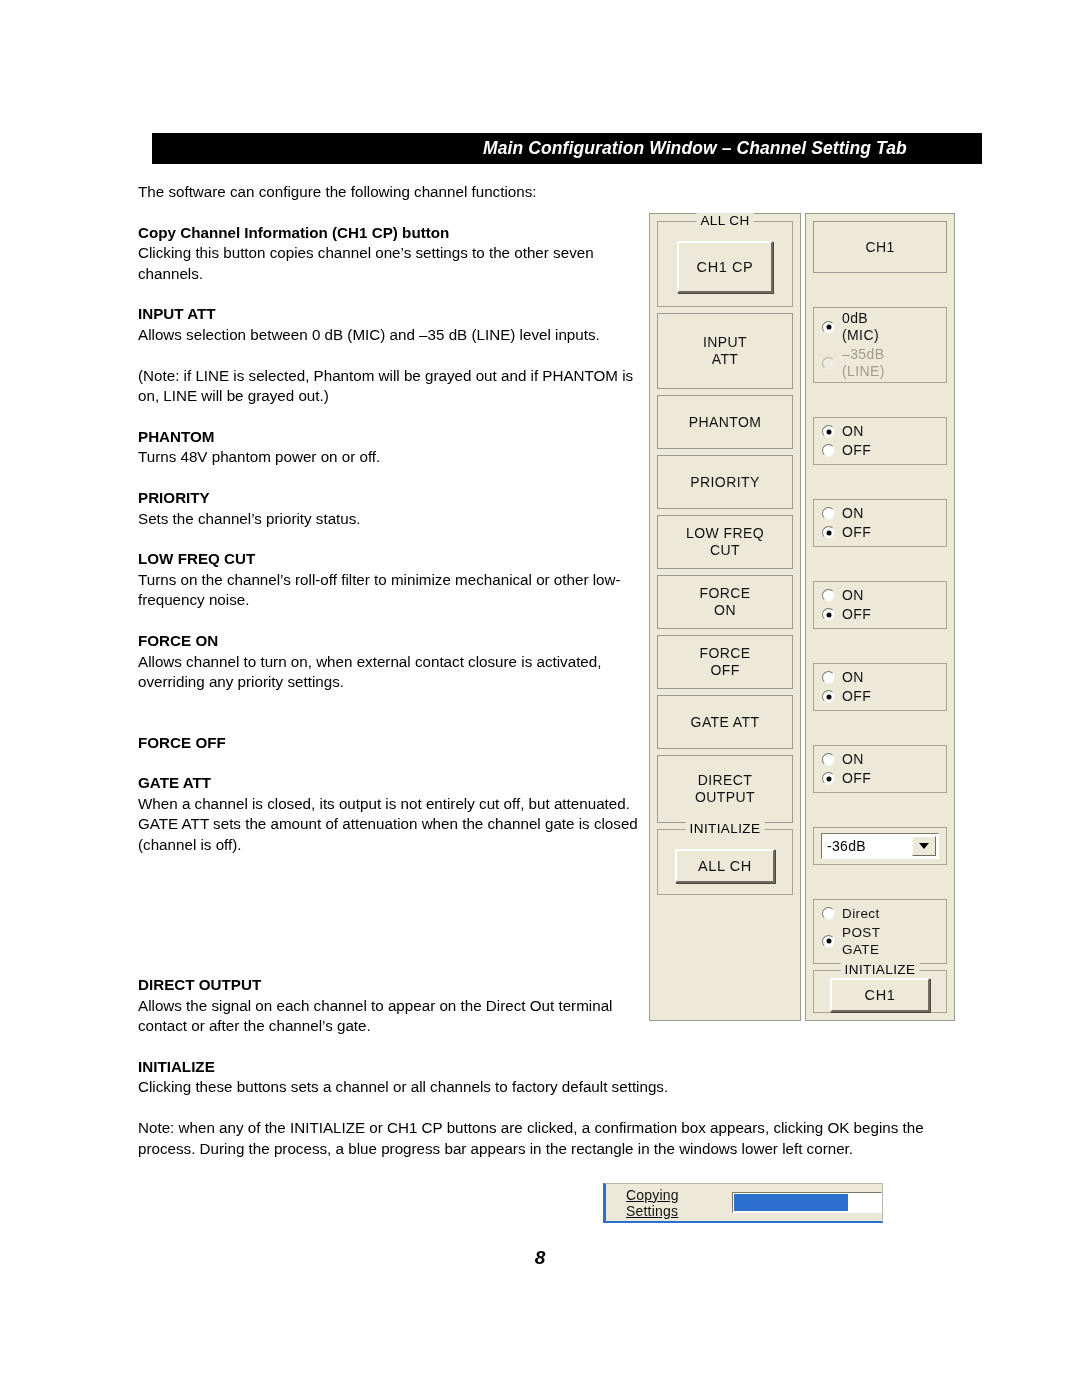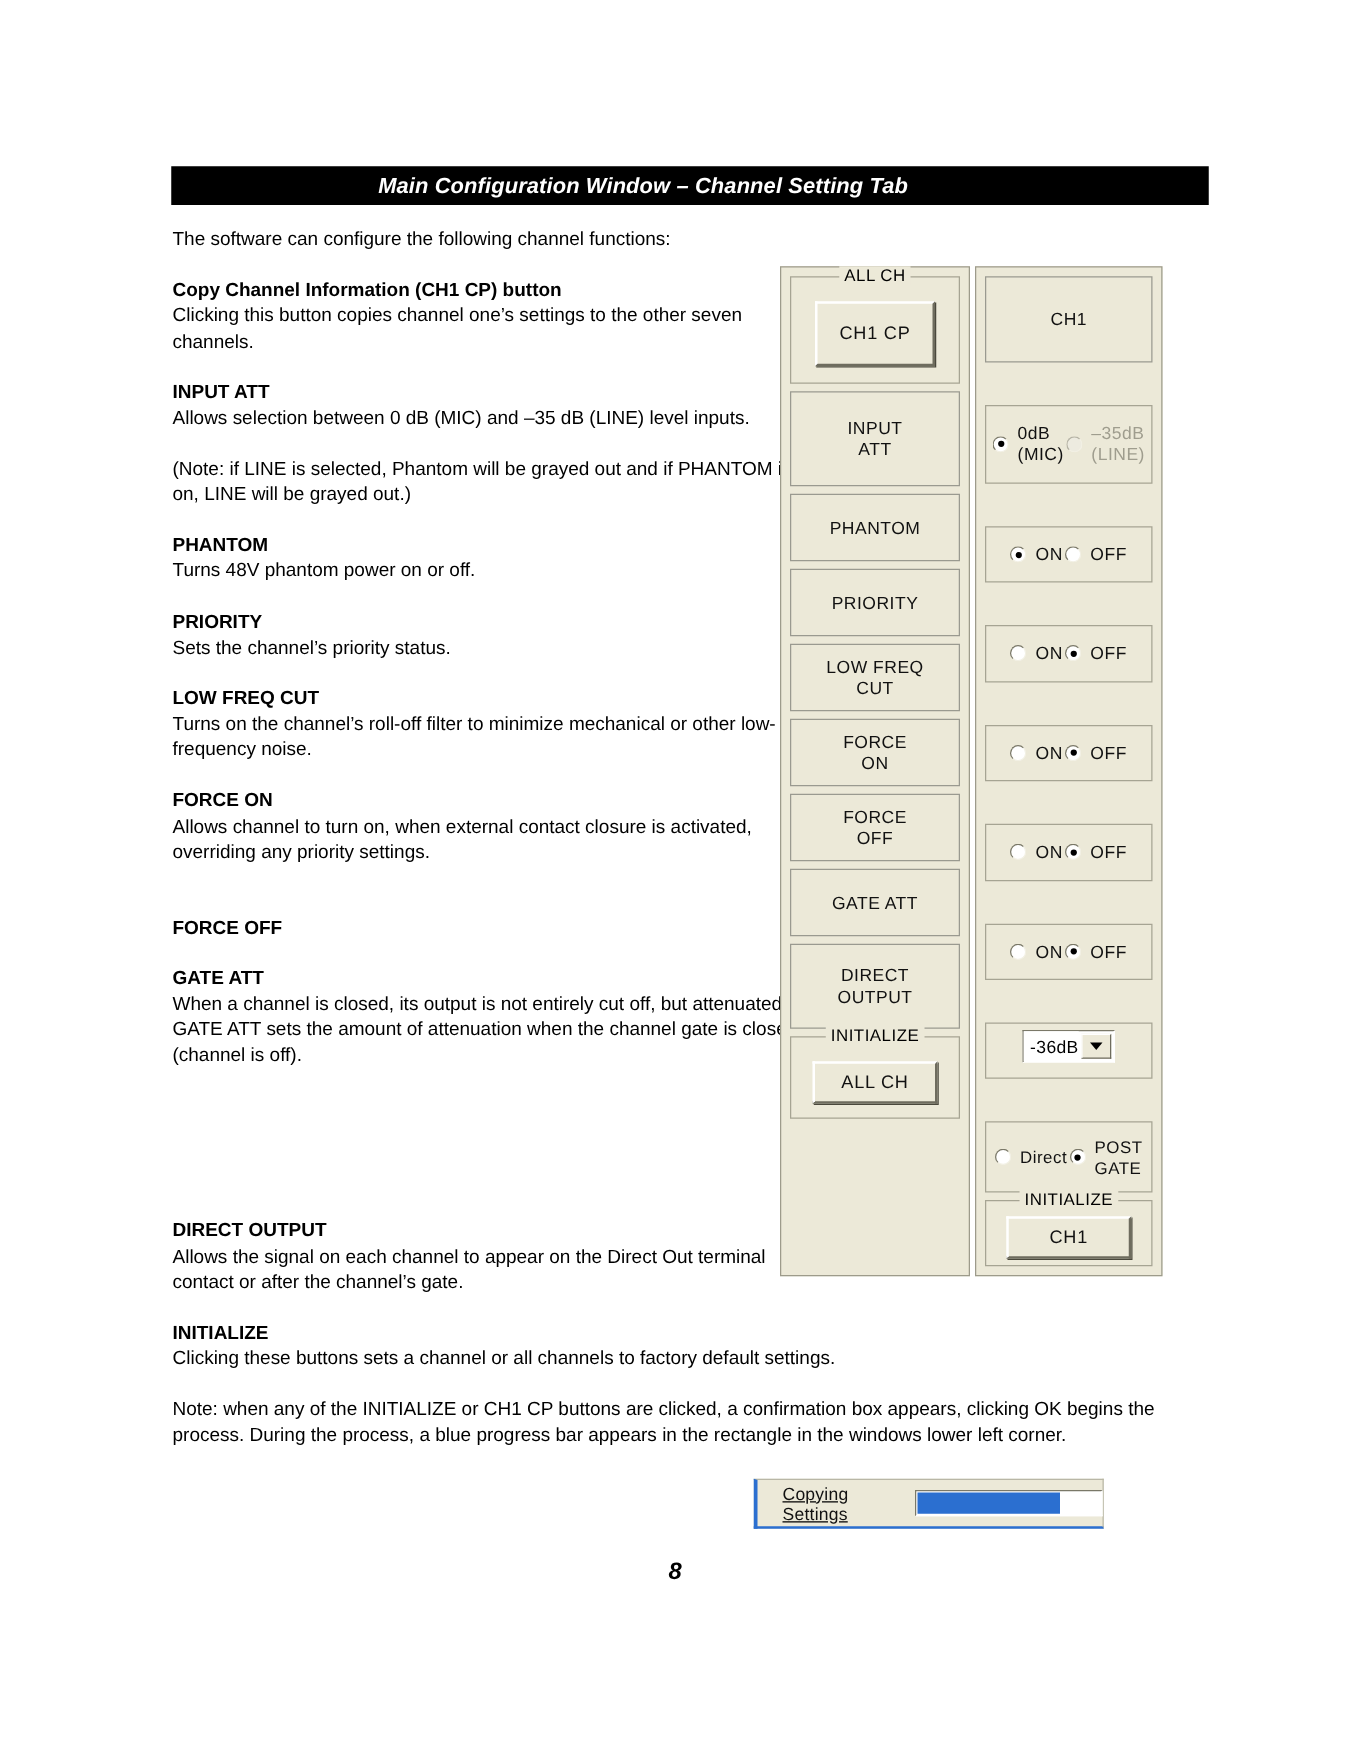--- a/index.html
+++ b/index.html
@@ -12,28 +12,28 @@
     height: 1397px;
     position: relative;
     font-family: "Liberation Sans", sans-serif;
     color: #000;
     overflow: hidden;
   }
 
   
   .banner {
     position: absolute;
-    left: 137px;
+    left: 152px;
     top: 133px;
     width: 830px;
     height: 31px;
     background: #000000;
     display: flex;
     align-items: center;
-    justify-content: center;
+    justify-content: flex-end;
   }
   .banner-text {
     color: #ffffff;
     font-style: italic;
     font-weight: bold;
     font-size: 17.5px;
     letter-spacing: 0.1px;
     white-space: nowrap;
   }
   .banner-cont {
@@ -68,21 +68,21 @@
   .bottomblock {
     position: absolute;
     left: 138px;
     top: 975px;
     width: 824px;
   }
 
   
   .panel {
     position: absolute;
-    left: 624px;
+    left: 649px;
     top: 213px;
     width: 306px;
     height: 808px;
     display: flex;
     gap: 4px;
   }
   .panel-col {
     background: #ECE9D8;
     border: 1px solid #9d9b8b;
     box-sizing: border-box;
@@ -150,21 +150,21 @@
     cursor: default;
   }
 
   
   .radiobox {
     background: #ECE9D8;
     border: 1px solid #a6a493;
     box-sizing: border-box;
     padding: 5px 8px;
     display: flex;
-    flex-direction: row;
+    flex-direction: column;
     justify-content: center;
     gap: 2px;
     margin-top: 28px;
   }
   .radio-row {
     display: flex;
     align-items: center;
     gap: 7px;
   }
   .radio-row.two-line { align-items: center; }

